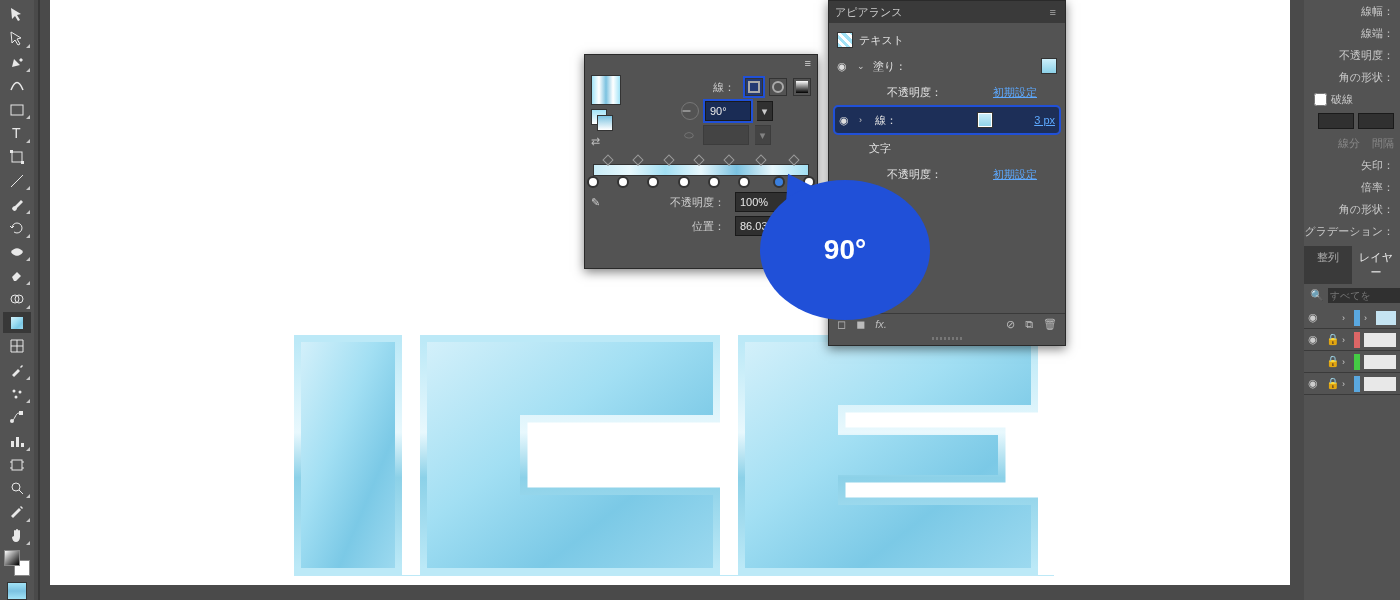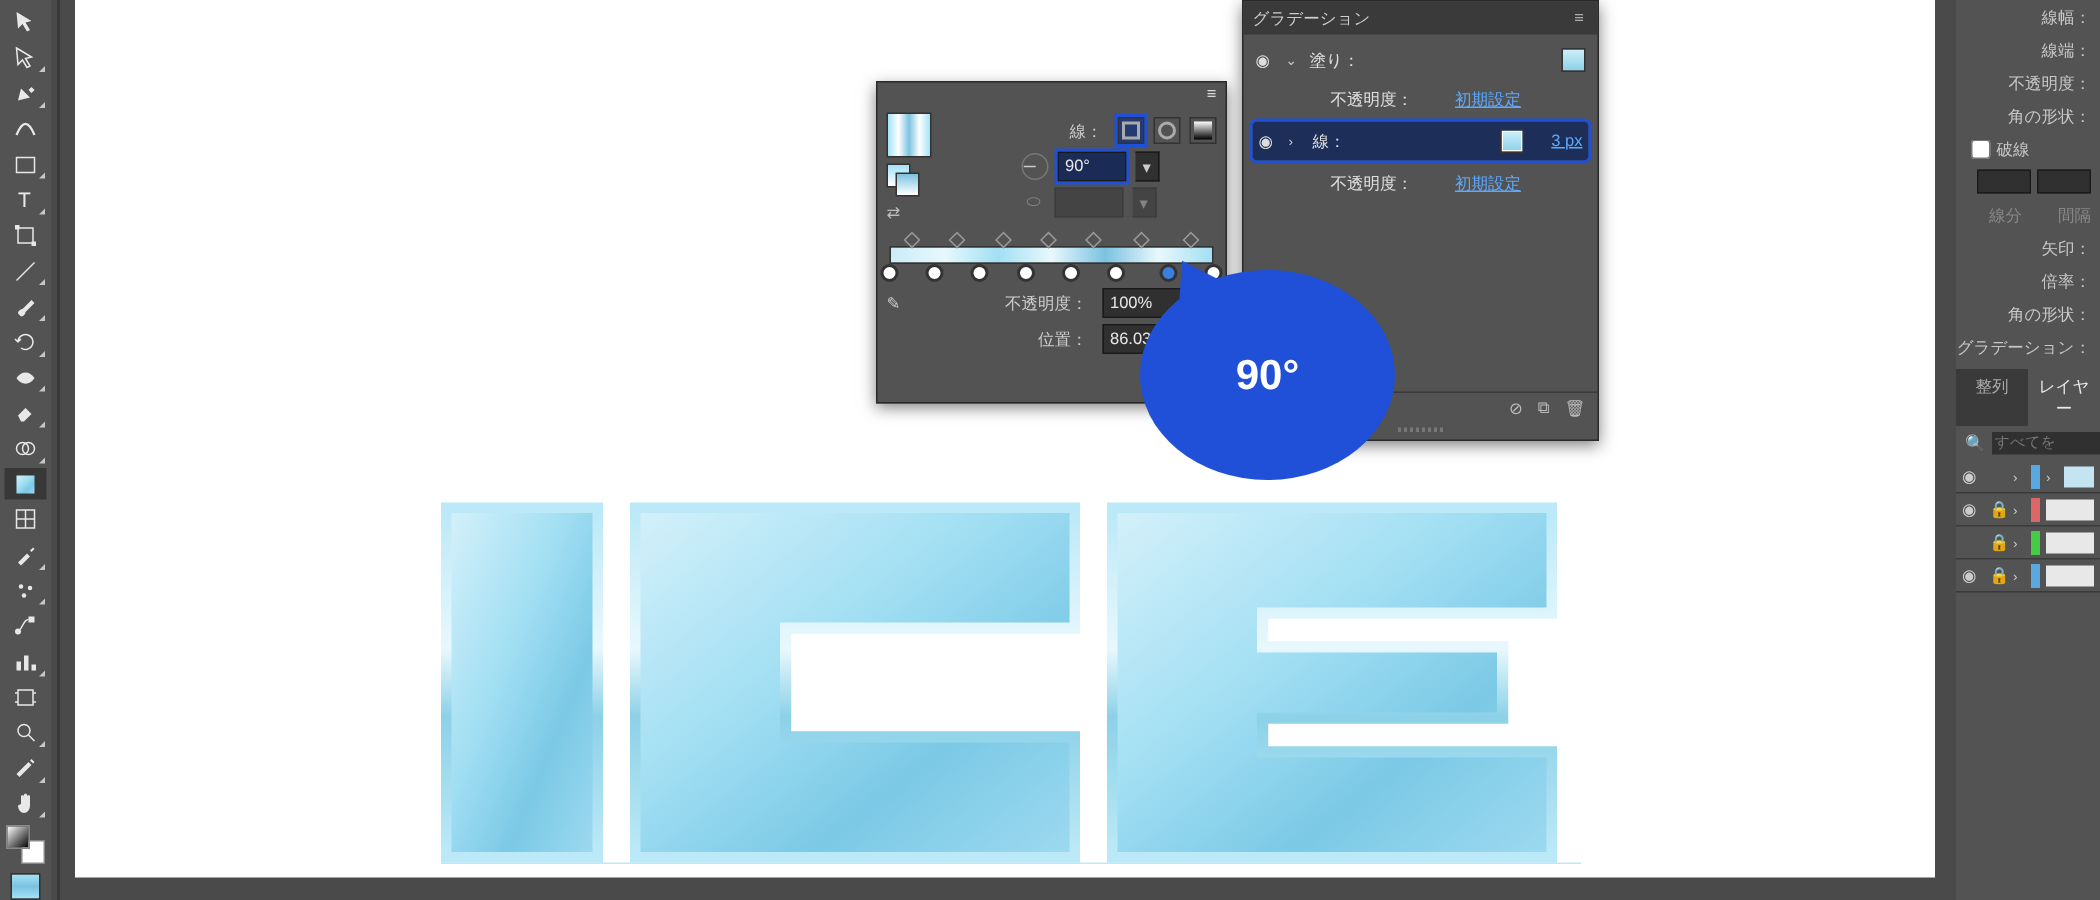--- a/index.html
+++ b/index.html
@@ -83,21 +83,21 @@
   .appr-body { padding:4px 0; }
   .appr-row { display:flex; align-items:center; height:26px; padding:0 8px; gap:6px; }
   .appr-row.hl { outline:2px solid #2050d8; background:#1d2f58; border-radius:3px; margin:2px 6px; padding:0 4px; }
   .appr-row .eye{ width:14px; color:#ddd; cursor:pointer;}
   .appr-row .chev{ width:10px; color:#ccc; cursor:pointer; font-size:9px;}
   .appr-swatch{ width:16px;height:16px;border:1px solid #333;}
   .appr-swatch.stripes{background:repeating-linear-gradient(45deg,#a2e3f7 0 3px,#fff 3px 6px);}
   .appr-swatch.fill{background:linear-gradient(#cdeffa,#8cd1e8);}
   .appr-swatch.stroke{background:linear-gradient(#cdeffa,#8cd1e8);box-shadow:inset 0 0 0 1px #fff;}
   .appr-label{ color:#e0e0e0; flex:0 0 auto;}
-  .appr-val{ color:#5da9ff; text-decoration:underline; cursor:pointer;}
+  .appr-val{ color:#5da9ff; text-decoration:underline; cursor:pointer;margin-left:23px;}
   .appr-foot{ display:flex; align-items:center; justify-content:space-between; padding:4px 8px; border-top:1px solid #3a3a3a; margin-top:6px;}
   .appr-foot .grp{display:flex;gap:10px;color:#bbb;}
   .appr-foot .ic{cursor:pointer;}
   .panel-grip{height:6px;display:flex;justify-content:center;align-items:center;}
   .panel-grip span{width:30px;height:3px;background:repeating-linear-gradient(90deg,#777 0 2px,transparent 2px 4px);}
 
   
   .bubble { position:absolute; left:760px; top:180px; width:170px; height:140px; background:#2050d8; border-radius:50%; color:#fff; display:flex; align-items:center; justify-content:center; font-size:28px; font-weight:700; }
   .bubble-tail { position:absolute; left:775px; top:168px; width:0; height:0; border-left:20px solid transparent; border-right:50px solid transparent; border-bottom:50px solid #2050d8; transform:rotate(-18deg); }
 
@@ -371,44 +371,51 @@
       <div class="dd-arrow">▾</div>
     </div>
     <div class="grad-row" style="justify-content:flex-end">
       <span style="color:#bbb;">🗑</span>
     </div>
   </div>
 </div>
 
 <div class="panel appr-panel">
   <div class="panel-header">
-    <span class="panel-title">グラデーション</span>
+    <span class="panel-title">アピアランス</span>
     <span class="iconbtn">≡</span>
   </div>
   <div class="appr-body">
+    <div class="appr-row">
+      <div class="appr-swatch stripes"></div>
+      <span class="appr-label">テキスト</span>
+    </div>
     <div class="appr-row">
       <span class="eye">◉</span>
       <span class="chev">⌄</span>
       <span class="appr-label">塗り：</span>
       <span style="flex:1"></span>
       <div class="appr-swatch fill"></div>
     </div>
     <div class="appr-row" style="padding-left:58px;">
       <span class="appr-label">不透明度：</span>
       <span style="width:16px"></span>
       <span class="appr-val">初期設定</span>
     </div>
     <div class="appr-row hl">
       <span class="eye">◉</span>
       <span class="chev">›</span>
       <span class="appr-label">線：</span>
       <span style="flex:1"></span>
       <div class="appr-swatch stroke"></div>
       <span style="width:6px"></span>
       <span class="appr-val">3 px</span>
+    </div>
+    <div class="appr-row" style="padding-left:40px;">
+      <span class="appr-label">文字</span>
     </div>
     <div class="appr-row" style="padding-left:58px;">
       <span class="appr-label">不透明度：</span>
       <span style="width:16px"></span>
       <span class="appr-val">初期設定</span>
     </div>
     <div style="height:120px"></div>
     <div class="appr-foot">
       <div class="grp">
         <span class="ic">◻</span>
@@ -446,21 +453,21 @@
       <span>角の形状：</span>
     </div>
   <div class="prop-row" style="justify-content:flex-start;padding-left:10px;">
       <input type="checkbox" style="">
       <span>破線</span>
     </div>
   <div class="prop-row" style="gap:4px;">
       <input class="mini-input" disabled="" style="">
       <input class="mini-input" disabled="" style="">
     </div>
-  <div class="prop-row" style="gap:24px;color:#888;text-align:center;">
+  <div class="prop-row" style="gap:12px;color:#888;text-align:center;">
       <span>線分</span>
       <span>間隔</span>
     </div>
   <div class="prop-row">
       <span>矢印：</span>
     </div>
   <div class="prop-row">
       <span>倍率：</span>
     </div>
   <div class="prop-row">

